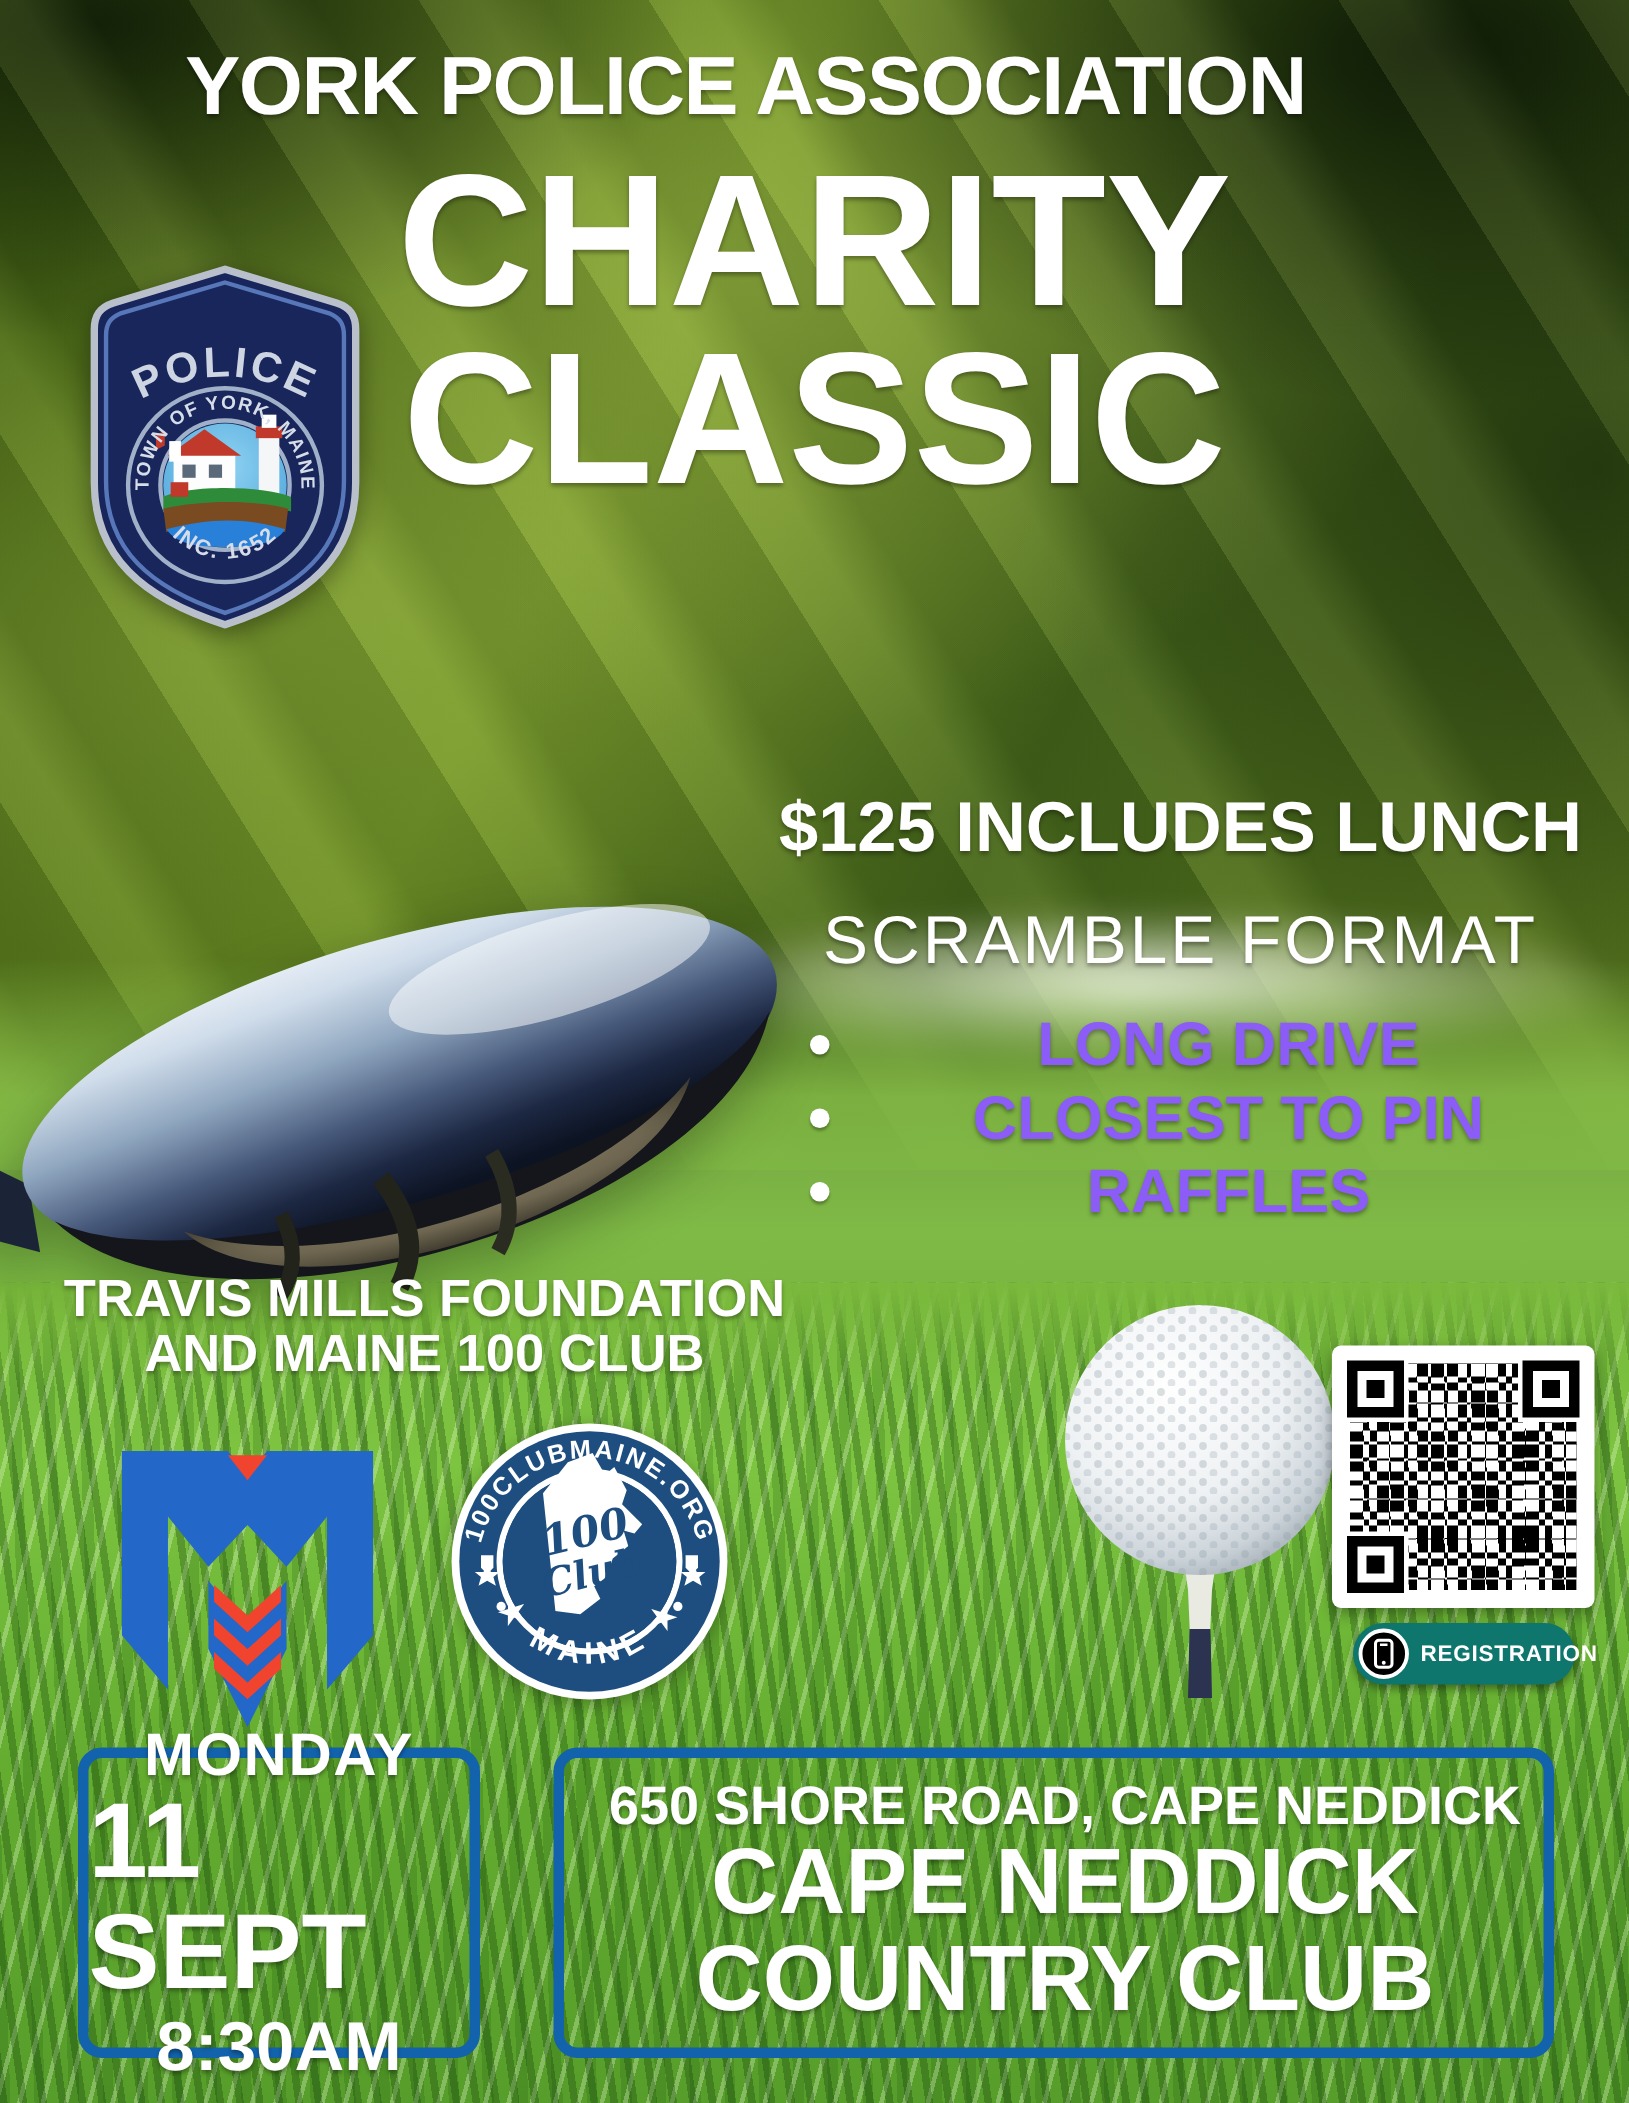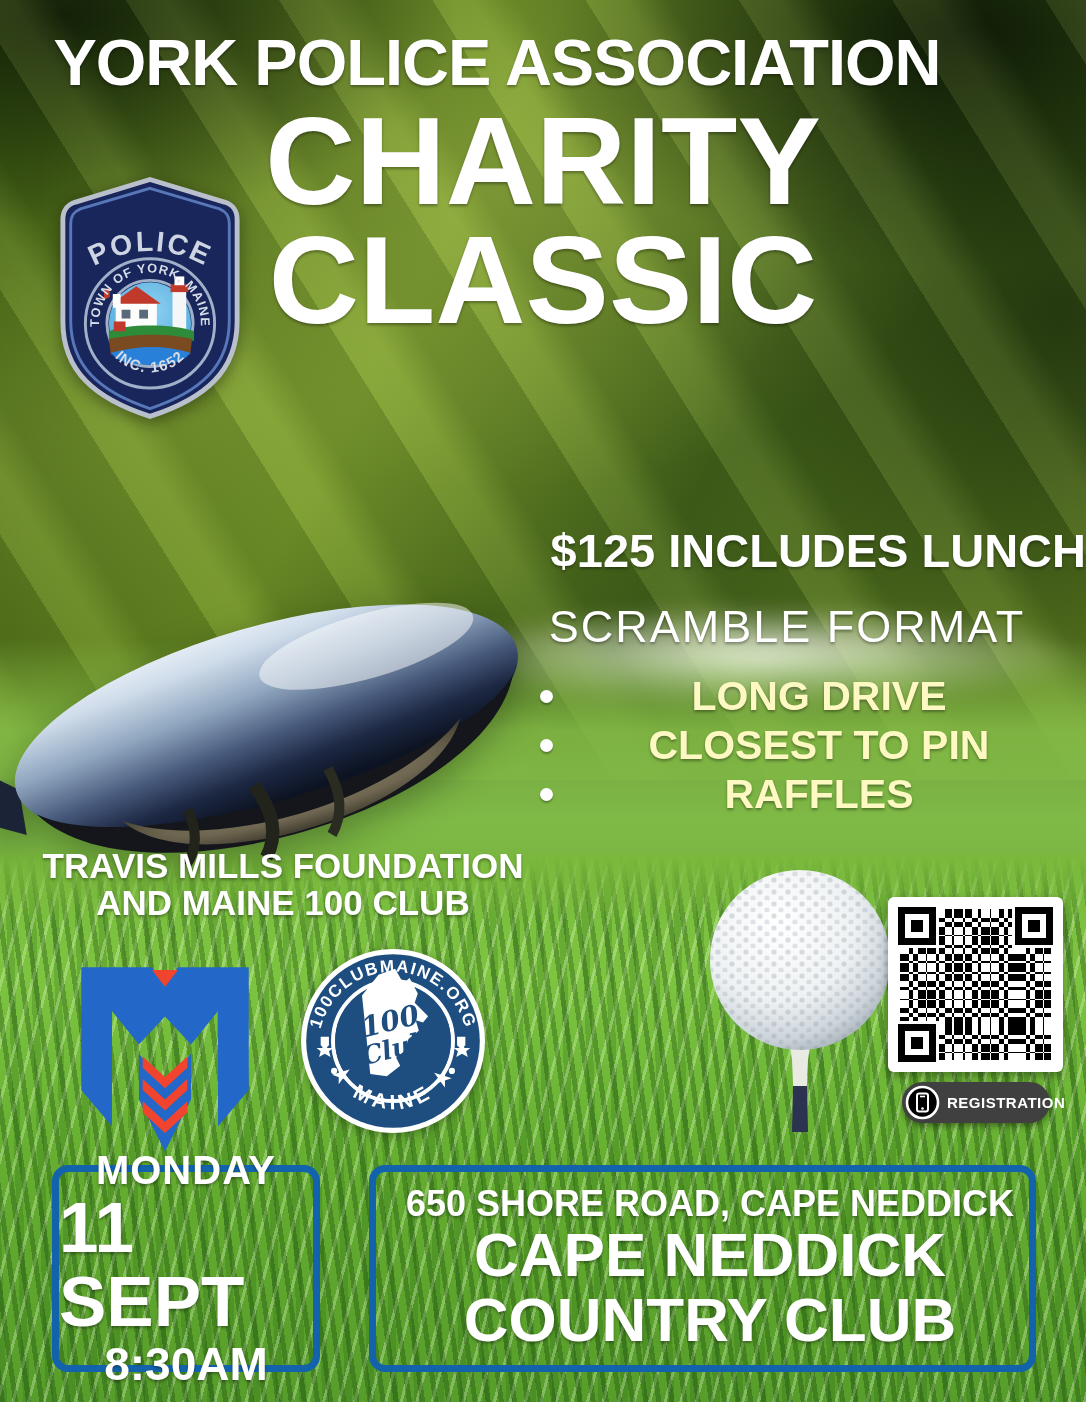--- a/index.html
+++ b/index.html
@@ -43,30 +43,30 @@
       repeating-linear-gradient(88deg, rgba(30,90,15,.22) 0 7px, rgba(0,0,0,0) 7px 23px);
   }
   .bg-grass::after{
     content:""; position:absolute; left:0; top:0; width:100%; height:70px;
     background:linear-gradient(180deg,#7ab93c 0%, rgba(122,185,60,0) 100%);
   }
   
   .t{color:#fff; text-shadow:0 2px 3px rgba(0,0,0,.35); position:absolute; line-height:1;}
   .center{text-align:center;}
   
-  .org-title{top:30px; left:0; width:994px; font-size:65px; font-weight:700; letter-spacing:-1px;}
+  .org-title{top:30px; left:0; width:994px; font-size:55px; font-weight:700; letter-spacing:-1px;}
   .main-title{top:102px; left:0; width:1086px; font-size:125px; font-weight:700; line-height:.95; letter-spacing:0px;}
   
-  .price-line{top:527px; left:488px; width:598px; font-size:47px; font-weight:700;text-align:right;}
+  .price-line{top:527px; left:488px; width:598px; font-size:47px; font-weight:700;}
   .format-line{top:580px; left:488px; width:598px; font-size:45px; font-weight:400; letter-spacing:2px;margin-top:24px;}
   .highlights{position:absolute; top:672px; left:562px; width:514px;}
   .h-row{position:relative; height:49px; display:flex; align-items:center; justify-content:center;}
   .h-row .dot{position:absolute; left:-22px; top:18px; width:13px; height:13px; border-radius:50%;
     background:#fff; box-shadow:0 2px 2px rgba(0,0,0,.3);}
-  .h-row .lbl{color:#fef9c3; font-size:41px; font-weight:700; text-shadow:0 2px 3px rgba(0,0,0,.35);}
+  .h-row .lbl{color:#8b5cf6; font-size:41px; font-weight:700; text-shadow:0 2px 3px rgba(0,0,0,.35);}
   
   .supporting{top:847px; left:18px; width:530px; font-weight:700; line-height:1.07;}
   .supporting .s1{font-size:33px;}
   .supporting .s2,.supporting .s3{font-size:35px;}
   
   .badge-svg{position:absolute; left:57px; top:172px; width:186px; height:250px; filter:drop-shadow(0 4px 8px rgba(0,0,0,.4));}
   .club-svg{position:absolute; left:-15px; top:570px; width:565px; height:345px; filter:drop-shadow(0 12px 18px rgba(10,20,5,.35));}
   .tm-svg{position:absolute; left:70px; top:958px; width:190px; height:200px;}
   .c100-svg{position:absolute; left:300px; top:948px; width:186px; height:186px; filter:drop-shadow(0 3px 6px rgba(0,0,0,.3));}
   .ball-svg{position:absolute; left:700px; top:864px; width:200px; height:290px;}
@@ -76,21 +76,21 @@
   .qr-inner{position:absolute; inset:12px; background-color:#fff;
       background-image:
         repeating-conic-gradient(#000 0 25%, #fff 0 50%),
         repeating-conic-gradient(#000 0 25%, #fff 0 50%);
       background-size:18px 18px, 26px 26px;
       background-blend-mode:difference, normal;}
   .finder{position:absolute; width:38px; height:38px; background:#fff; border:7px solid #000; box-sizing:border-box;
       box-shadow:0 0 0 3px #fff;}
   .finder::after{content:""; position:absolute; left:6px; top:6px; width:12px; height:12px; background:#000;}
   .f1{left:10px; top:10px;} .f2{right:10px; top:10px;} .f3{left:10px; bottom:10px;}
-  .reg-pill{position:absolute; left:902px; top:1082px; width:148px; height:41px; background:#404040;
+  .reg-pill{position:absolute; left:902px; top:1082px; width:148px; height:41px; background:#0f766e;
       border-radius:21px; display:flex; align-items:center; box-shadow:0 3px 6px rgba(0,0,0,.4); cursor:pointer;}
   .reg-pill .ic{width:35px; height:35px; margin-left:3px; flex:0 0 auto;}
   .reg-pill .txt{color:#fff; font-size:15px; font-weight:700; letter-spacing:.5px; margin-left:7px;}
   
   .info-box{position:absolute; top:1165px; height:207px; border:7px solid #1263ac; border-radius:16px;
       box-sizing:border-box; display:flex; flex-direction:column; align-items:center; justify-content:center;}
   .box-left{left:52px; width:268px;}
   .box-right{left:369px; width:667px;padding-left:15px;}
   .info-box .l1{color:#fff; font-weight:700; text-shadow:0 2px 3px rgba(0,0,0,.35); line-height:1.05;}
   .box-left .day{font-size:40px; letter-spacing:1px;}

